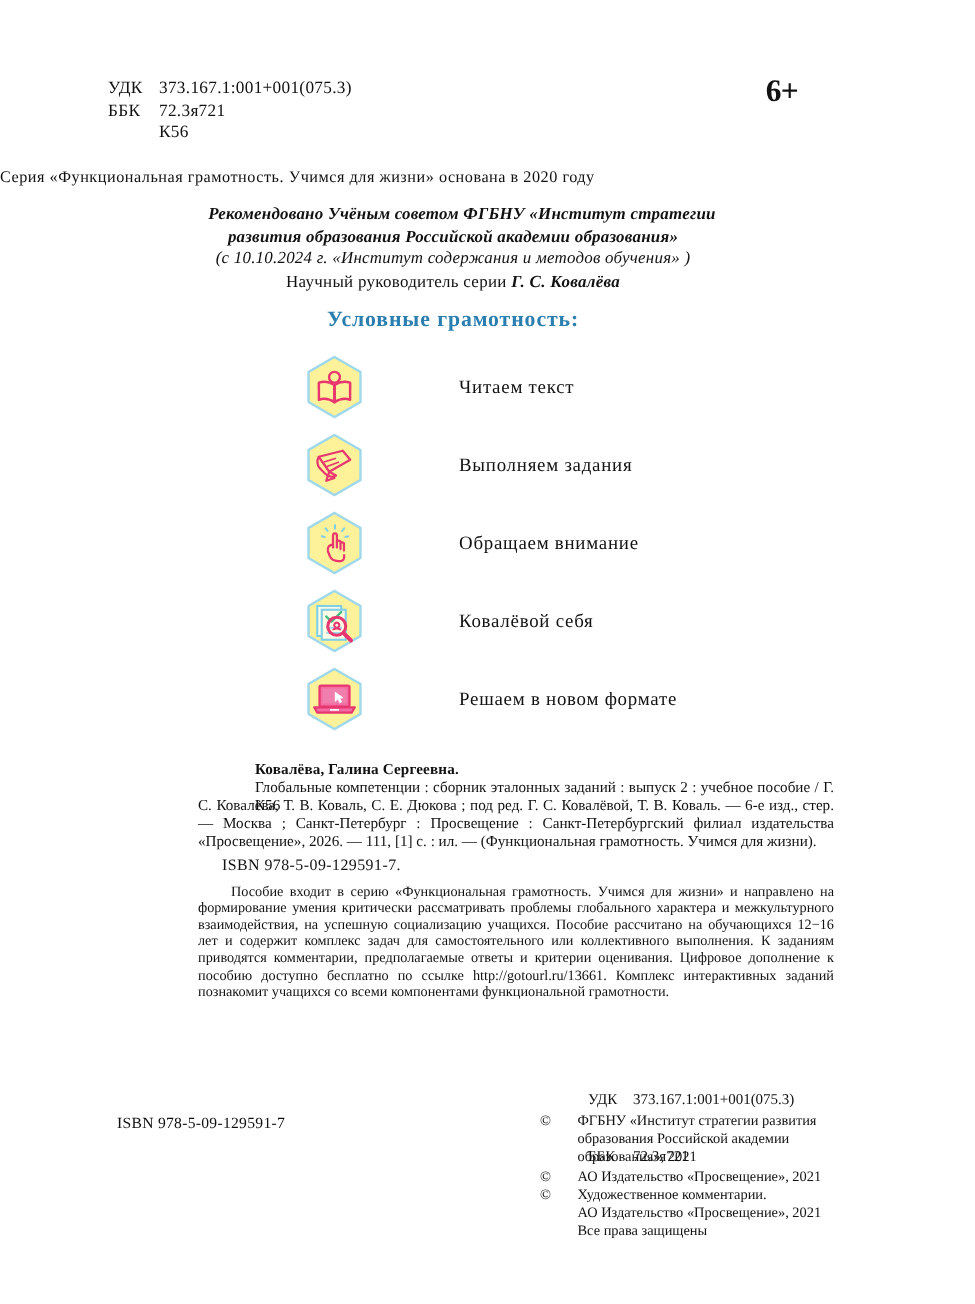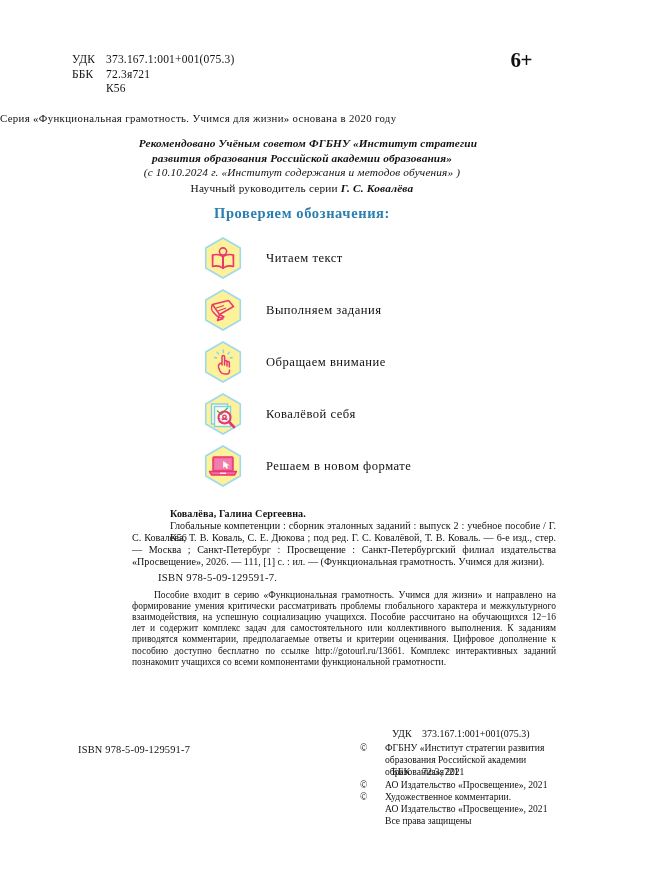--- a/index.html
+++ b/index.html
@@ -96,20 +96,21 @@
   .legend-list {
     position: absolute;
     left: 200px;
     top: 232px;
     width: 380px;
   }
   .legend-row {
     display: flex;
     align-items: center;
     height: 52px;
+    gap: 40px;
   }
   .legend-icon {
     width: 46px;
     height: 46px;
     flex: 0 0 46px;
     position: relative;
   }
   .legend-icon svg { display: block; }
   .legend-label {
     margin-left: 20px;
@@ -138,21 +139,21 @@
     text-indent: 38px;
   }
   .bib-index {
     position: absolute;
     left: 0;
     top: 12.1px;
     font-size: 10.1px;
   }
   .bib-isbn {
     margin-top: 4px;
-    margin-left: 26px;
+    margin-left: 16px;
     font-size: 10.6px;
     letter-spacing: 0.3px;
   }
   .annotation {
     margin-top: 5px;
     text-indent: 22px;
     font-size: 9.5px;
     line-height: 11.2px;
     text-align: justify;
   }
@@ -211,21 +212,21 @@
   <div class="series-line">Серия «Функциональная грамотность. Учимся для жизни» основана в 2020 году</div>
 
   <div class="recommend">
     <div class="b1">Рекомендовано Учёным советом ФГБНУ «Институт стратегии</div>
     <div class="b2">развития образования Российской академии образования»</div>
     <div>(с 10.10.2024 г. «Институт содержания и методов обучения» )</div>
   </div>
 
   <div class="scientific-lead"><span>Научный руководитель серии </span><i>Г. С. Ковалёва</i></div>
 
-  <div class="legend-title">Проверяем обозначения:</div>
+  <div class="legend-title">Условные грамотность:</div>
 
   <div class="legend-list">
 
     <div class="legend-row">
       <div class="legend-icon">
         <svg width="46" height="46" viewBox="0 0 46 46">
           <polygon points="23,3 40.3,13 40.3,33 23,43 5.7,33 5.7,13" fill="#fdf19a" stroke="#9fd8ea" stroke-width="1.6"></polygon>
           <circle cx="23" cy="16.5" r="3.6" fill="none" stroke="#e8376f" stroke-width="1.6"></circle>
           <path d="M23 21.2 L23 33.5" fill="none" stroke="#e8376f" stroke-width="1.6"></path>
           <path d="M23 21.6 C19.5 19.3 15.5 19.1 12.6 20.1 L12.6 31.5 C15.5 30.5 19.5 30.8 23 33.2 Z" fill="none" stroke="#e8376f" stroke-width="1.6" stroke-linejoin="round"></path>

